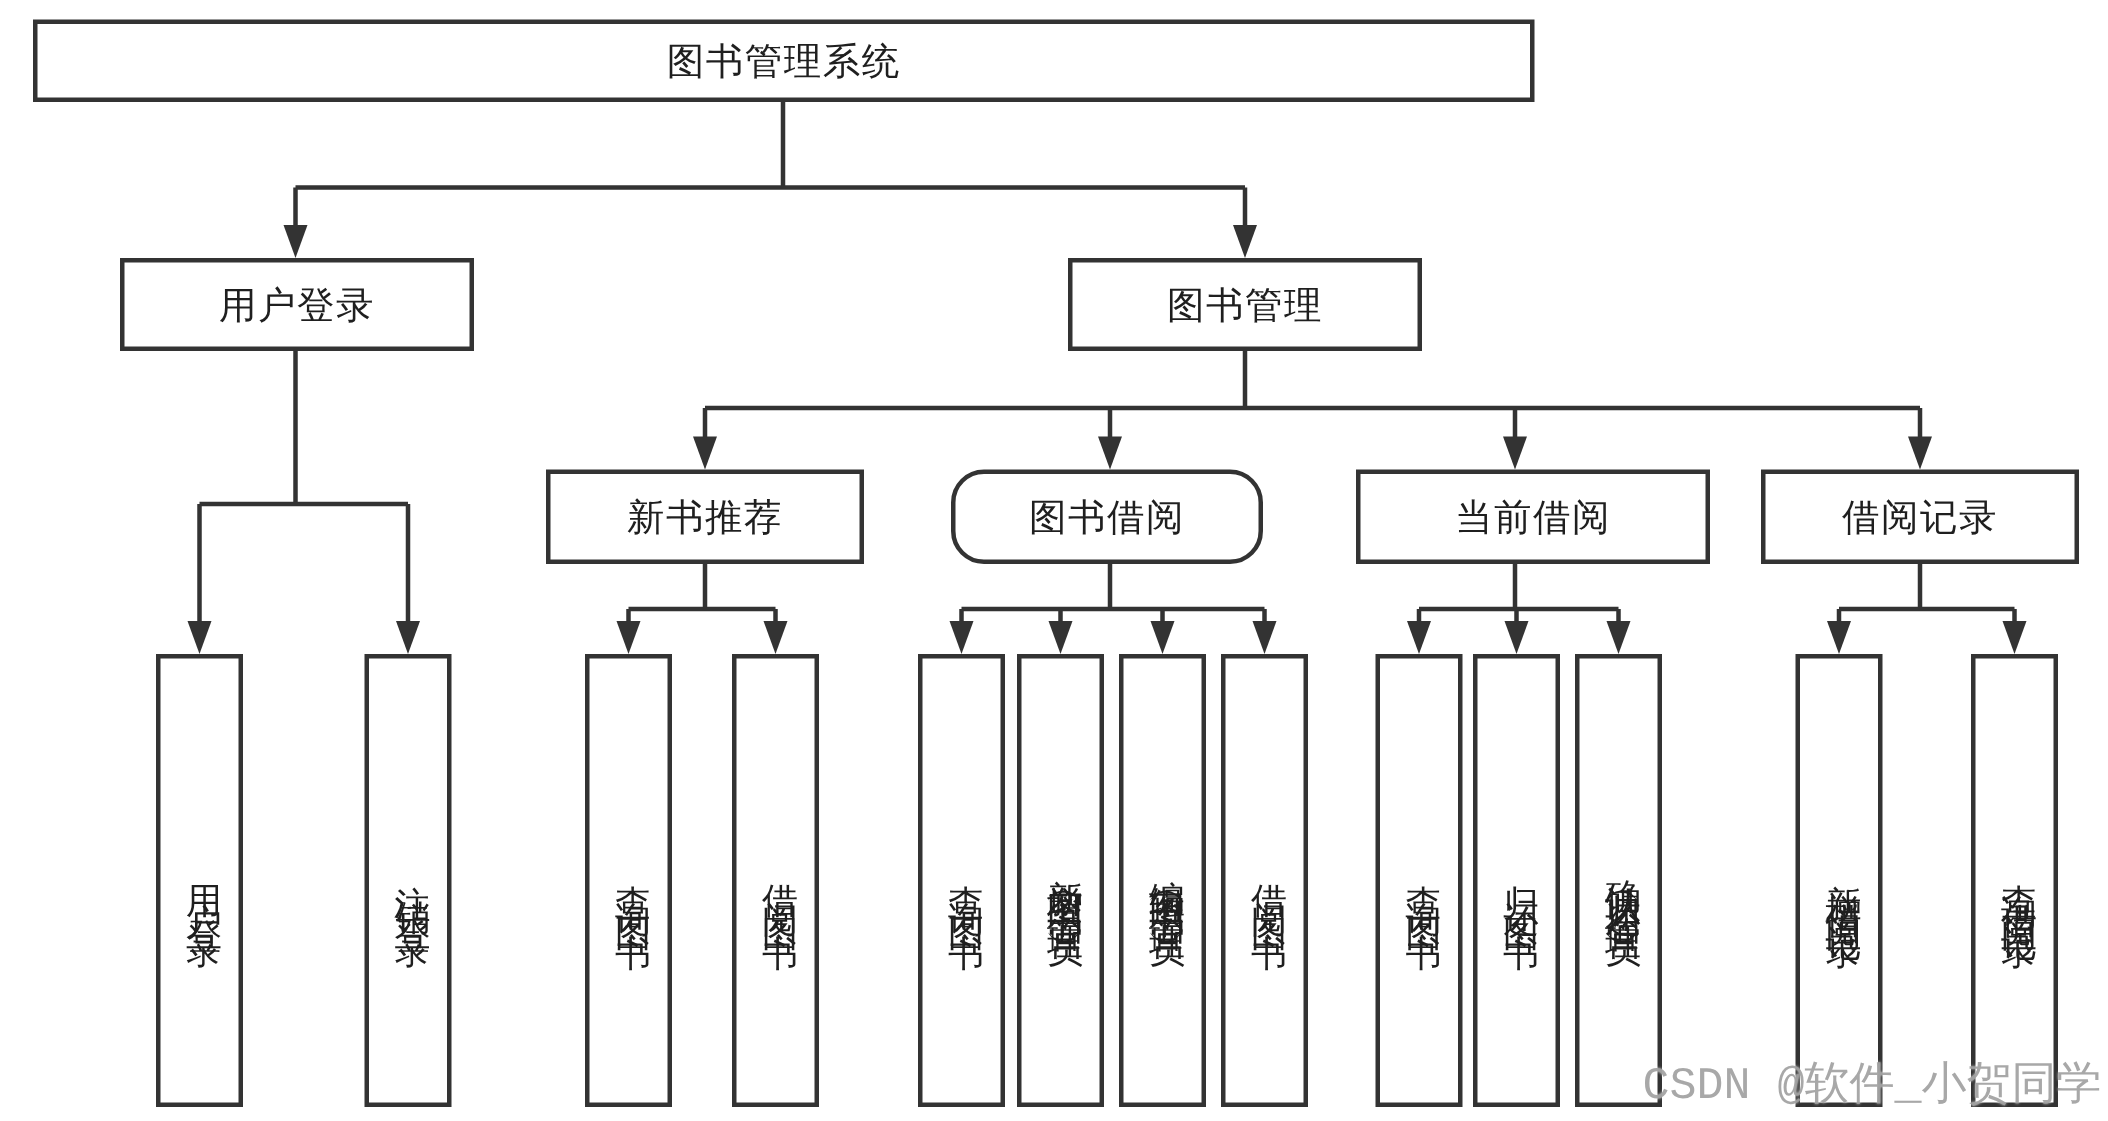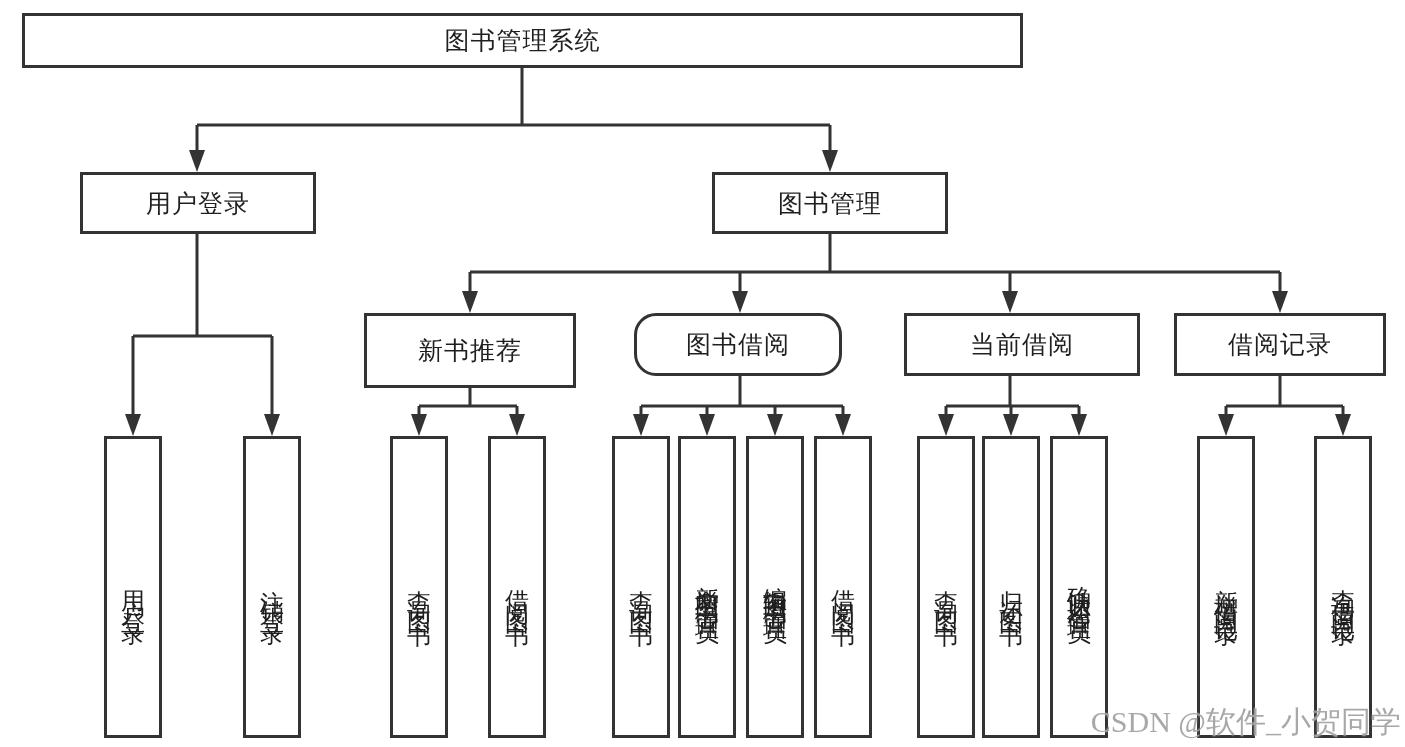--- a/index.html
+++ b/index.html
@@ -6,21 +6,21 @@
     --line:#333333;
     --text:#1f1f1f;
   }
   html,body{margin:0;padding:0;background:#ffffff;}
   #stage{
     position:relative;
     width:1405px;
     height:747px;
     background:#ffffff;
     overflow:hidden;
-    font-family:Liberation Serif, serif;
+    font-family:Liberation Mono, monospace;
     color:var(--text);
   }
   #wires{
     position:absolute;
     left:0;top:0;
     width:1405px;height:747px;
     z-index:1;
   }
   .node{
     position:absolute;
@@ -49,21 +49,21 @@
   .ls-lg{letter-spacing:11px;margin-bottom:-11px;}
   .ls-md{letter-spacing:7px;margin-bottom:-7px;}
   .ls-sm{letter-spacing:5px;margin-bottom:-5px;}
 
   
   .n-root{left:22px;top:13px;width:1001px;height:55px;}
   
   .n-user-login{left:80px;top:172px;width:236px;height:62px;}
   .n-book-mgmt{left:712px;top:172px;width:236px;height:62px;}
   
-  .n-new-book-rec{left:364px;top:313px;width:212px;height:75px;}
+  .n-new-book-rec{left:364px;top:313px;width:212px;height:63px;}
   .n-book-borrow{left:634px;top:313px;width:208px;height:63px;border-radius:22px;}
   .n-current-borrow{left:904px;top:313px;width:236px;height:63px;}
   .n-borrow-records{left:1174px;top:313px;width:212px;height:63px;}
   
   .leaf{top:436px;width:58px;height:302px;}
   .n-leaf-user-login{left:104px;}
   .n-leaf-logout{left:243px;}
   .n-rec-query{left:390px;}
   .n-rec-borrow{left:488px;}
   .n-bb-query{left:612px;}

